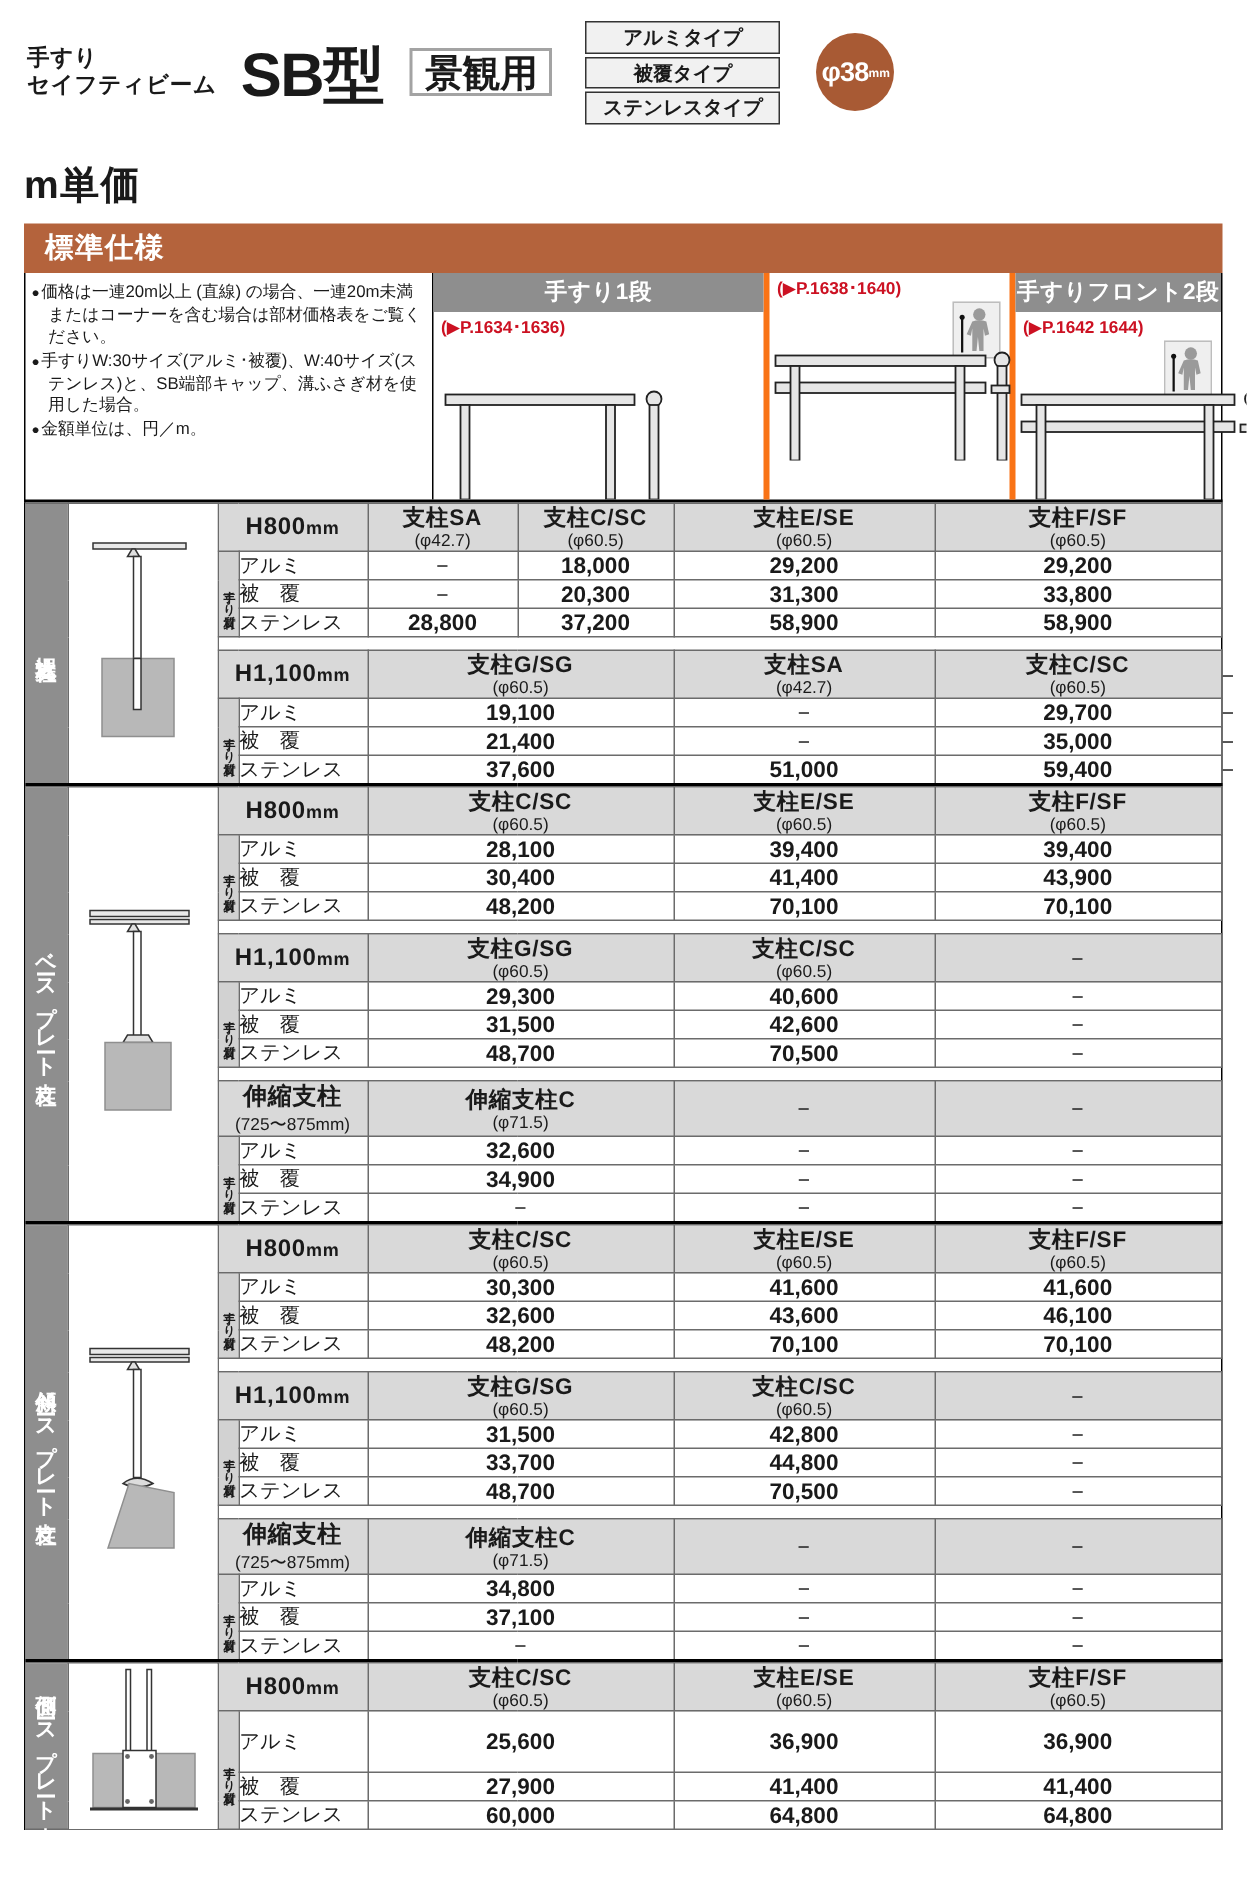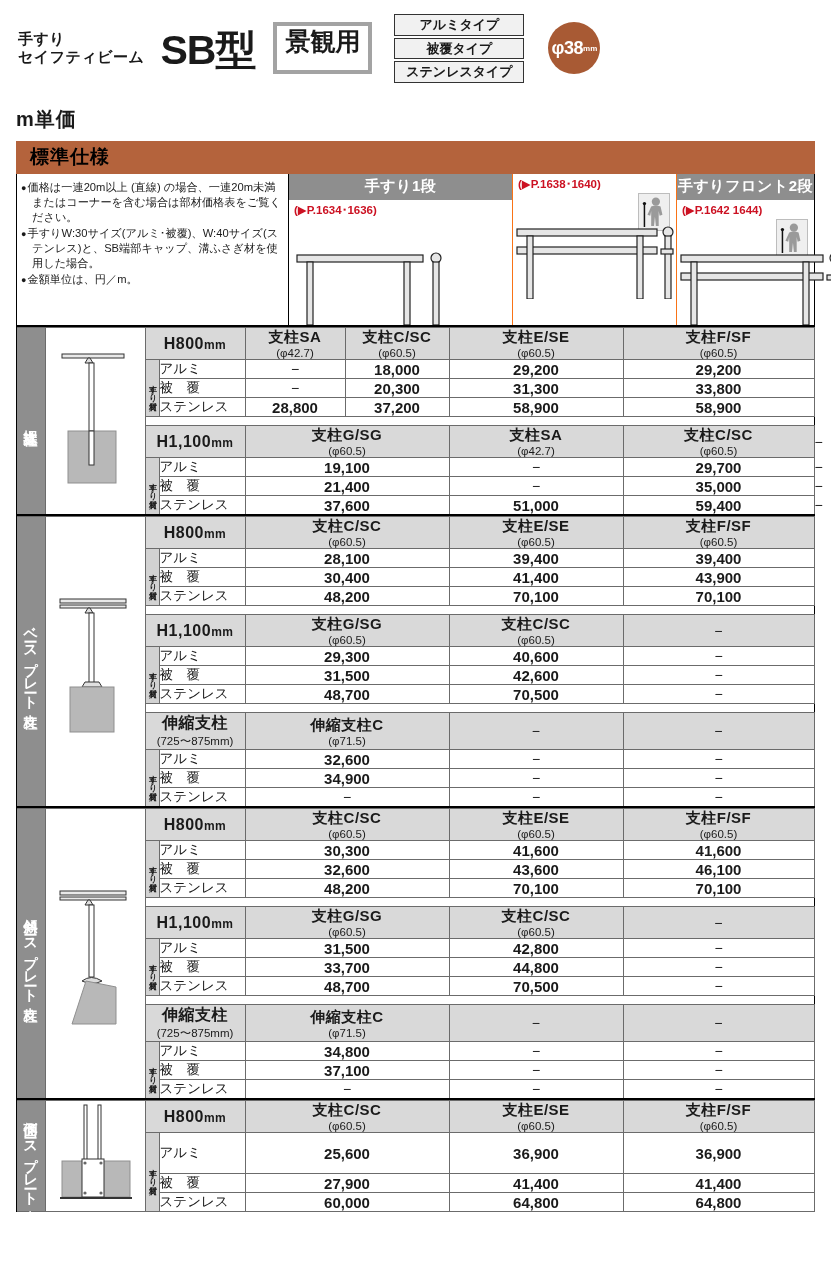--- a/index.html
+++ b/index.html
@@ -12,45 +12,45 @@
     overflow: hidden;
     position: relative;
   }
 
   
   .header { position: relative; height: 92px; padding: 14px 0 0 18px; }
   .hdr-row { display: flex; align-items: center; gap: 12px; }
   .hdr-kana { font-size: 15px; font-weight: bold; line-height: 1.22; letter-spacing: .5px; }
   .hdr-model { font-size: 41px; font-weight: bold; letter-spacing: -1px; line-height: 1;
                margin-left: 4px; position: relative; top: 2px; }
-  .hdr-use { border: 4px solid #a3a3a3; padding: 3px 8px 16px; font-size: 25px; font-weight: bold;
+  .hdr-use { border: 2px solid #a3a3a3; padding: 3px 8px 0; font-size: 25px; font-weight: bold;
              line-height: 1; margin-left: 6px; }
   .hdr-types { margin-left: 10px; display: flex; flex-direction: column; gap: 2px; }
   .type-chip { border: 1px solid #333; background: #f1f1f1; font-size: 13px; font-weight: bold;
                text-align: center; padding: 1px 10px; min-width: 130px; line-height: 1.35; }
   .dia-badge { width: 52px; height: 52px; border-radius: 50%; background: #a85a34;
                color: #fff; display: flex; flex-direction: row; align-items: center;
                justify-content: center; margin-left: 12px; }
   .dia-badge .d1 { font-size: 18px; font-weight: bold; line-height: 1; letter-spacing: -.5px; }
   .dia-badge .d2 { font-size: 8px; font-weight: bold; line-height: 1; margin-top: 1px; }
 
   
-  .m-title { font-size: 20px; font-weight: bold; margin: 14px 0 8px 16px; letter-spacing: 1px; }
-  .spec-bar { background: #b4633c; color: #000000; font-size: 19px; font-weight: bold;
+  .m-title { font-size: 26px; font-weight: bold; margin: 14px 0 8px 16px; letter-spacing: 1px; }
+  .spec-bar { background: #b4633c; color: #ffffff; font-size: 19px; font-weight: bold;
               padding: 3px 14px 4px; margin: 0 16px 0 16px; letter-spacing: 1px; }
 
   
   .top-area { display: flex; margin: 0 16px; border-bottom: 2px solid #000;
               border-left: 1px solid #000; border-right: 1px solid #000; }
   .notes { width: 272px; padding: 6px 6px 4px 4px; border-right: 1px solid #000; }
   .note { font-size: 11.2px; line-height: 1.33; margin-bottom: 1px; padding-left: 11px;
           text-indent: -11px; }
   .note::before { content: "\25CF"; font-size: 9px; margin-right: 1px; }
   .colgrid { flex: 1; display: flex; }
-  .colsec { flex: 1; border-right: 1px solid #f97316; position: relative; }
+  .colsec { flex: 1; border-right: 4px solid #f97316; position: relative; }
   .colsec:last-child { border-right: none; }
   .colsec.w1 { flex: 0 0 224px; }
   .colsec.w2 { flex: 0 0 164px; }
   .colsec.w3 { flex: 1; }
   .col-head { background: #8e8e8e; color: #fff; font-size: 15px; font-weight: bold;
               text-align: center; padding: 3px 0 4px; letter-spacing: .5px; }
   .col-ref { color: #cc1122; font-size: 11.5px; font-weight: bold; padding: 3px 0 0 5px; }
   .colbody { position: relative; height: 108px; }
   .person-ico { position: absolute; top: 2px; right: 6px; width: 32px; height: 38px;
                 border: 1px solid #bdbdbd; background: #efefef; }

